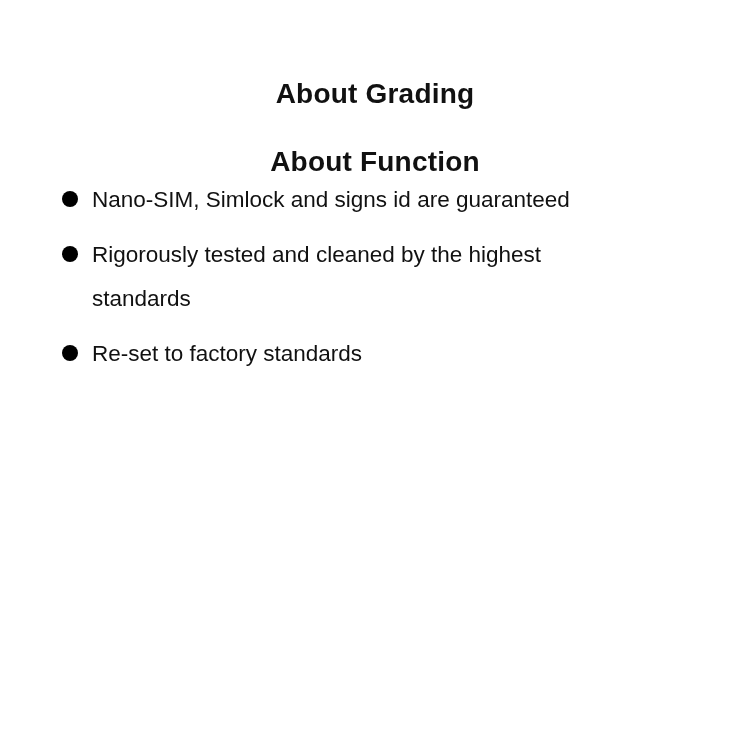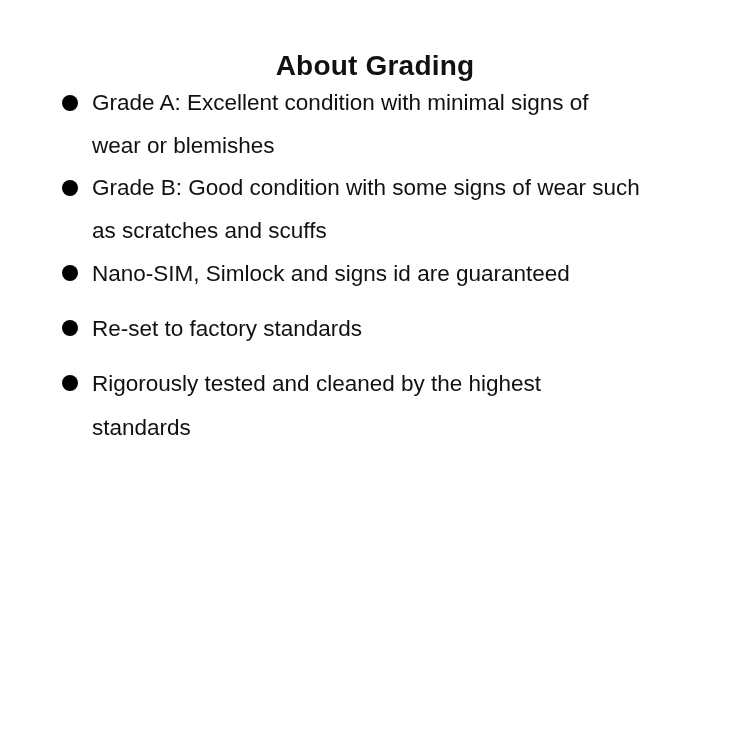--- a/index.html
+++ b/index.html
@@ -8,21 +8,21 @@
     background: #ffffff;
   }
   .page {
     position: relative;
     width: 750px;
     height: 750px;
     background: #ffffff;
     color: #111111;
     font-family: "Liberation Sans", "DejaVu Sans", sans-serif;
     box-sizing: border-box;
-    padding-top: 50px;
+    padding-top: 78px;
     overflow: hidden;
   }
   .section-title {
     text-align: center;
     font-size: 28px;
     font-weight: 700;
     color: #111111;
     margin: 0;
     letter-spacing: 0.2px;
   }
@@ -79,40 +79,31 @@
   }
 </style>
 </head>
 <body>
 
 <div class="page">
 
   <h1 class="section-title">About Grading</h1>
 
 
-  <ul class="bullet-list grading-list">
-    <li>
-      <span class="bullet-dot"></span>
-      <span class="item-text">Grade A: Excellent condition with minimal signs of wear or blemishes</span>
-    </li>
-    <li>
-      <span class="bullet-dot"></span>
-      <span class="item-text">Grade B: Good condition with some signs of wear such as scratches and scuffs</span>
-    </li>
-  </ul>
 
+  <h1 class="section-title function-title">About Function</h1>
 
   <ul class="bullet-list function-list">
     <li>
       <span class="bullet-dot"></span>
       <span class="item-text">Nano-SIM, Simlock and signs id are guaranteed</span>
     </li>
     <li>
       <span class="bullet-dot"></span>
-      <span class="item-text">Re-set to factory standards</span>
+      <span class="item-text">Rigorously tested and cleaned by the highest standards</span>
     </li>
     <li>
       <span class="bullet-dot"></span>
-      <span class="item-text">Rigorously tested and cleaned by the highest standards</span>
+      <span class="item-text">Re-set to factory standards</span>
     </li>
   </ul>
 
 </div>
 
 </body></html>

